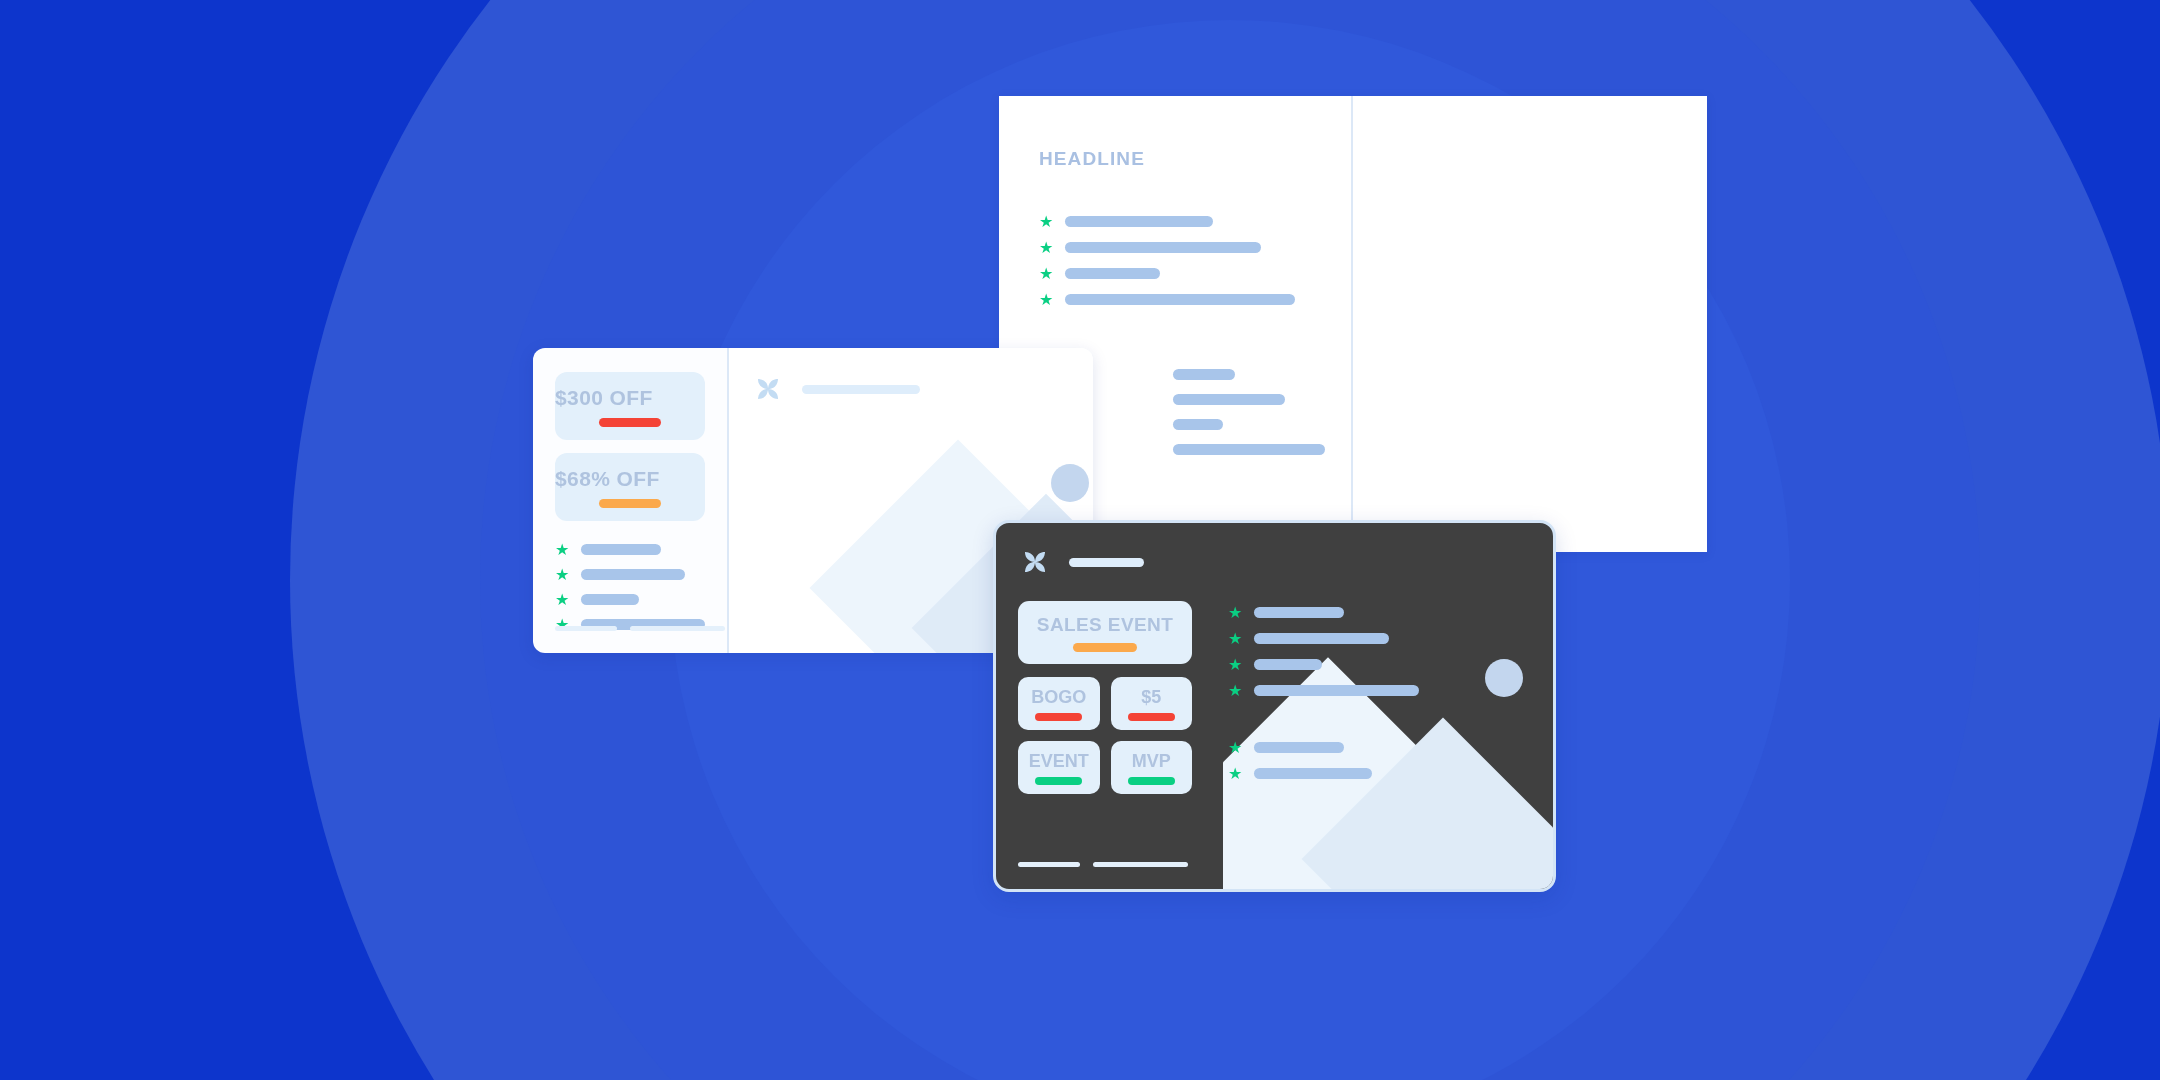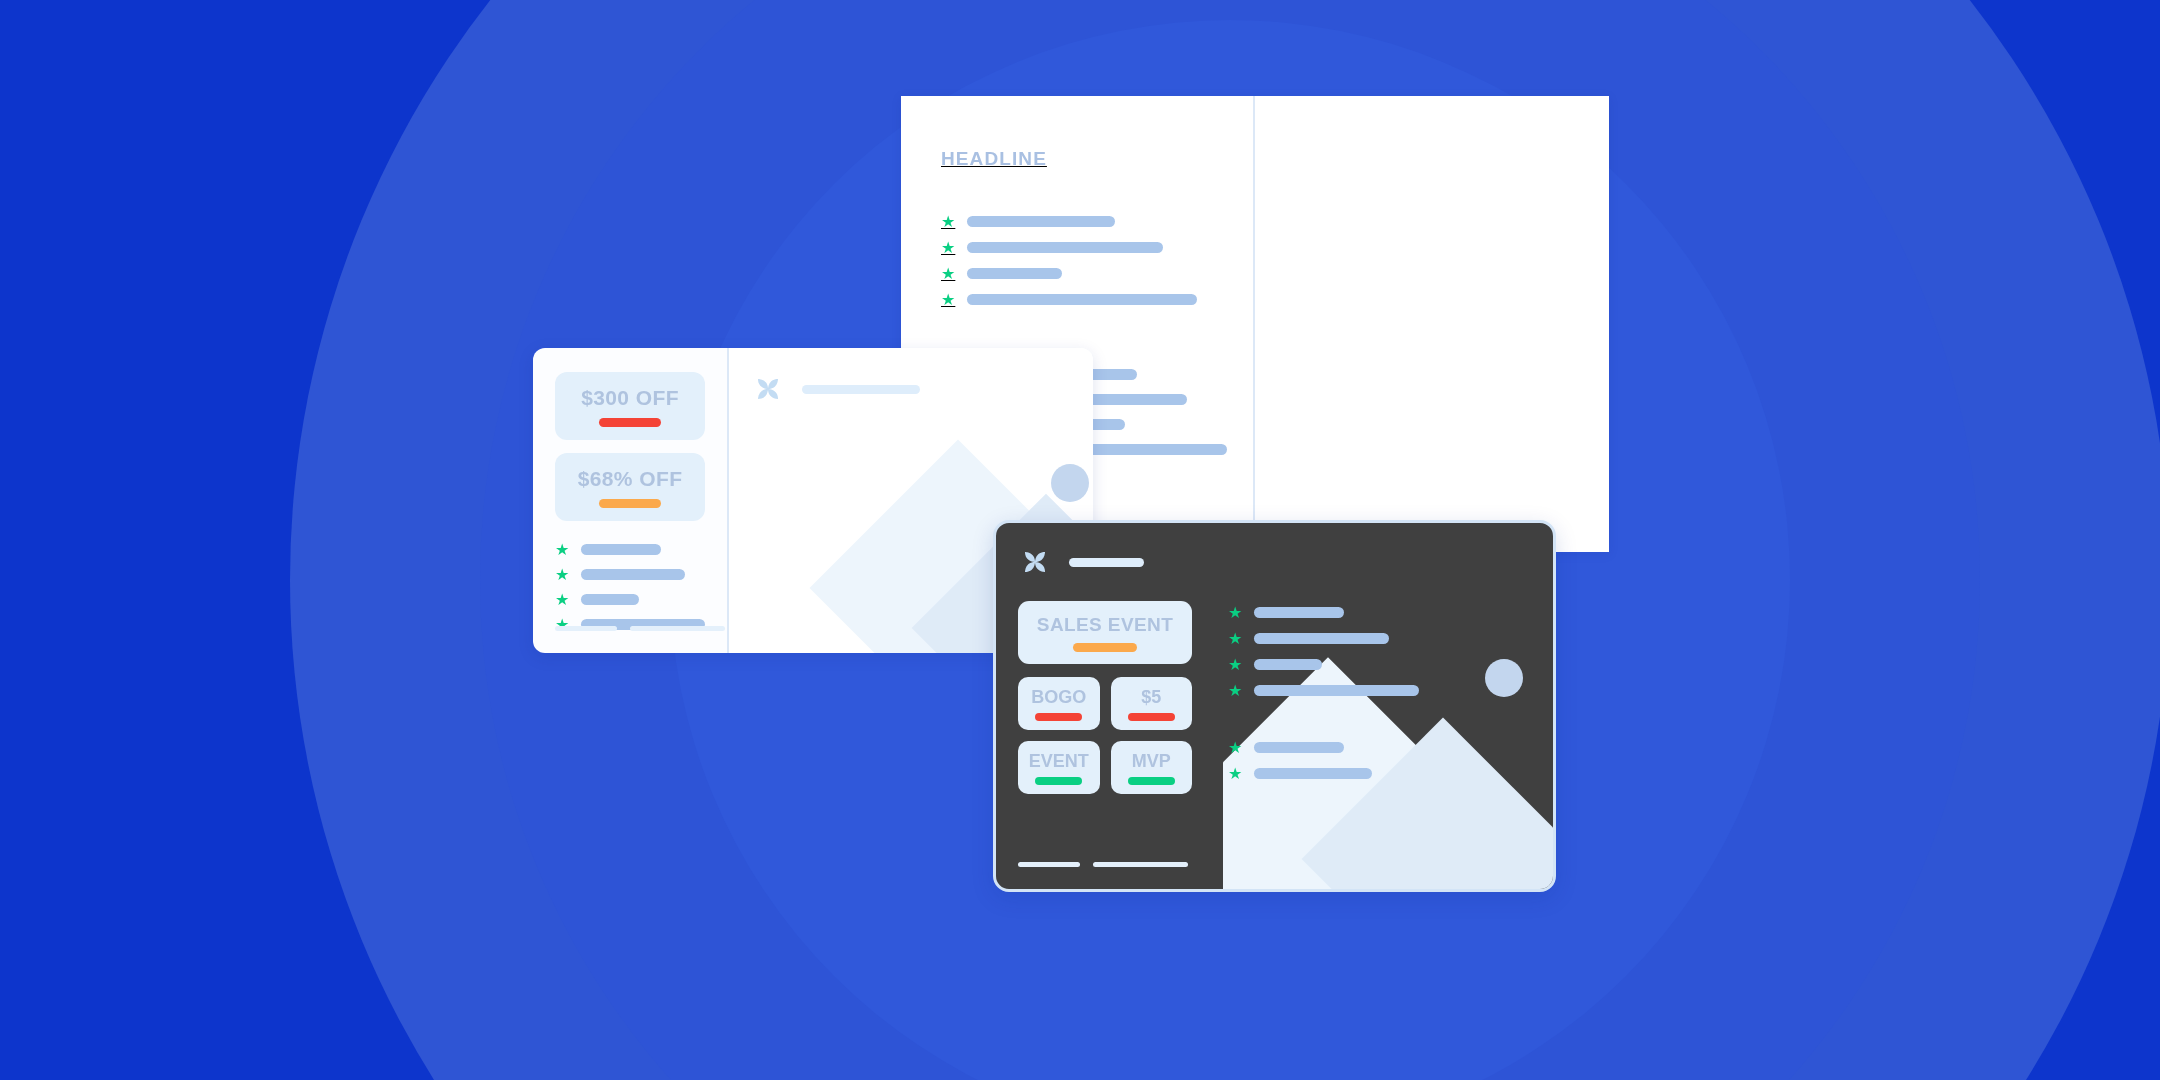--- a/index.html
+++ b/index.html
@@ -68,27 +68,26 @@
   .placeholder-img .mount {
     position:absolute; background:#D3E2F2;
   }
 
   
   .logo { position:relative; flex:0 0 auto; }
   .logo svg { display:block; }
 
   
   #fold-panel {
-    position:absolute; left:901px; top:96px;
+    position:absolute; left:999px; top:96px;
     width:708px; height:456px;
     background:#FFFFFF;
     display:flex;
     z-index:10;
     box-shadow:0 2px 10px rgba(10,40,140,.10);
-    text-decoration:underline;
   }
   #fold-panel .col-left {
     width:354px; height:100%;
     padding:52px 40px 0 40px;
     position:relative;
     border-right:2px solid #DCE8F7;
   }
   #fold-panel .col-right {
     width:354px; height:100%;
     padding:52px 34px 0 46px;
@@ -145,21 +144,21 @@
     border-right:2px solid #DCE8F7;
   }
   #left-card .lc-body {
     flex:1; position:relative; overflow:hidden;
     border-radius:0 12px 12px 0;
     background:#FFFFFF;
   }
   .offer-box {
     background:#E3F0FB; border-radius:12px;
     padding:14px 0 13px 0;
-    text-align:center;
+    text-align:left;
     margin-bottom:13px;
   }
   .offer-box .offer-label {
     color:#AFC3DF; font-size:21px; font-weight:bold; letter-spacing:.4px;
   }
   .offer-box .offer-underline {
     width:62px; height:9px; border-radius:99px; margin:8px auto 0 auto;
   }
   #left-card .lc-bullets {
     margin-top:21px; display:flex; flex-direction:column; gap:10px;

